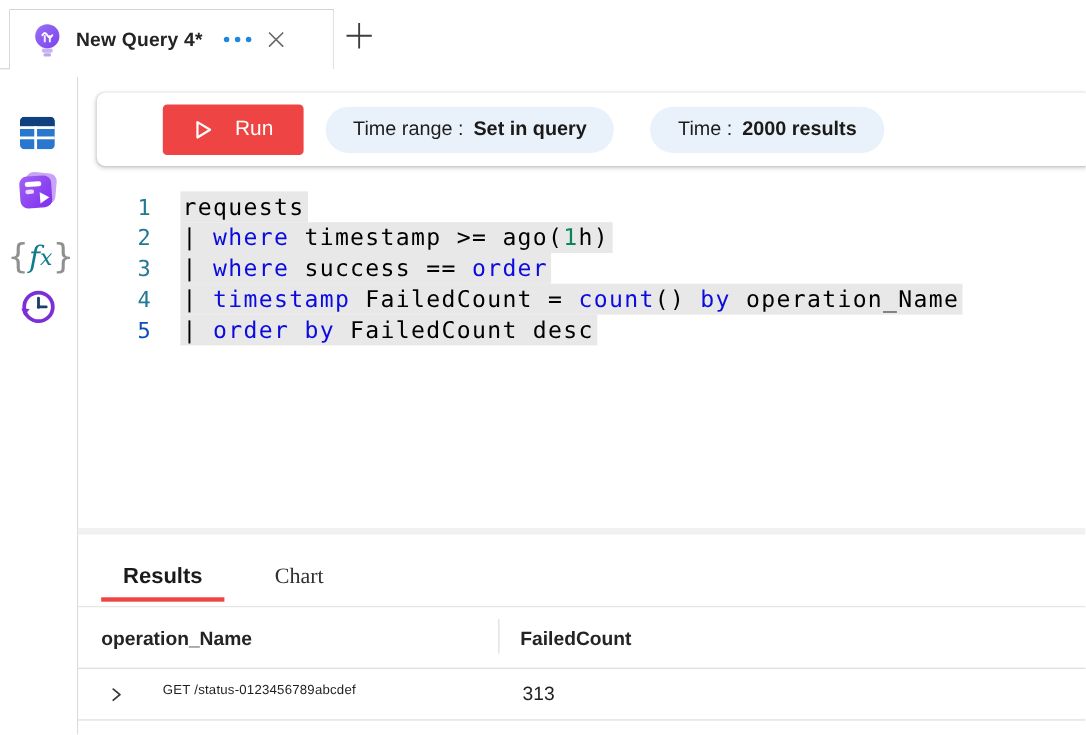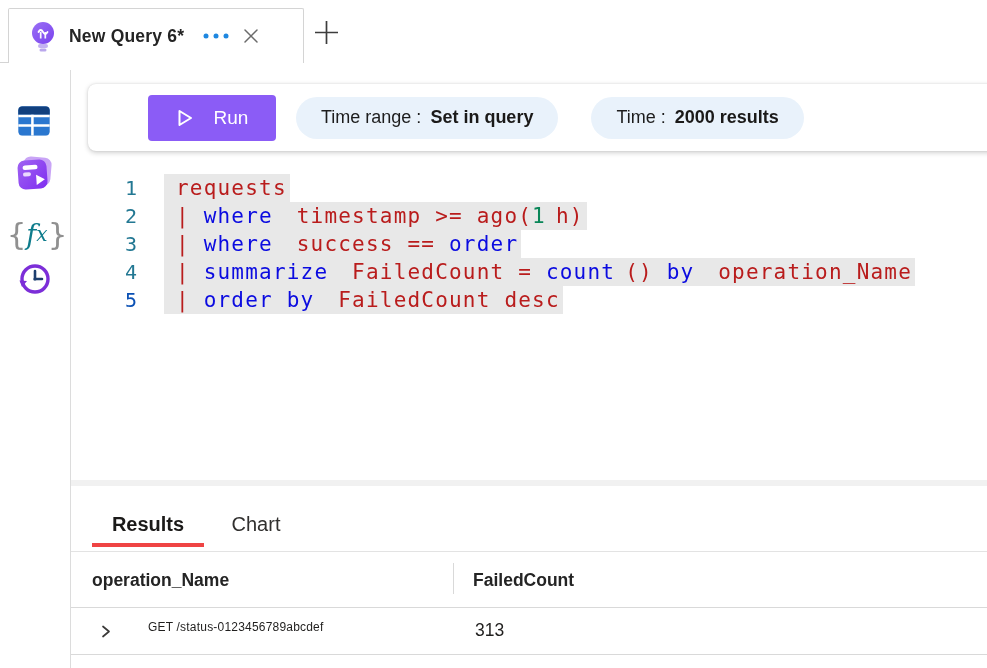--- a/index.html
+++ b/index.html
@@ -34,54 +34,54 @@
   .fx-f { font-family:"DejaVu Serif", serif; font-style:italic; font-size:27px; color:#0e7c8c; vertical-align:middle; }
   .fx-x { font-family:"DejaVu Serif", serif; font-style:italic; font-size:20px; color:#0e7c8c; vertical-align:middle; }
 
   
   .toolbar-card {
     left:88px; top:84px; width:915px; height:67px; background:#fff; border-radius:8px;
     box-shadow:0 1.6px 5px rgba(0,0,0,.18), 0 0 2px rgba(0,0,0,.10);
     display:flex; align-items:center;
   }
   .run-button {
-    margin-left:60px; width:128px; height:46px; background:#8b5cf6; border:none; border-radius:4px;
+    margin-left:60px; width:128px; height:46px; background:#ef4444; border:none; border-radius:4px;
     color:#fff; font-family:"Liberation Sans", sans-serif; font-size:19px;
     display:flex; align-items:center; justify-content:center; gap:20px; cursor:pointer;
   }
   .pill {
     height:42px; border-radius:21px; background:#e9f2fb; padding:0 25px;
     display:flex; align-items:center; font-size:18px; color:#1d1d1d; cursor:pointer; white-space:nowrap;
   }
   .pill b { font-weight:700; margin-left:9px; color:#1b1a19; }
   .pill-time { margin-left:20px; }
   .pill-show { margin-left:33px; }
 
   
   .query-editor { left:71px; top:152px; width:916px; height:328px; cursor:text; }
   .code-lines { position:absolute; left:0; top:22px; right:0; }
   .code-line { display:flex; height:28px; line-height:28px; font-family:"DejaVu Sans Mono", monospace; font-size:21px; }
   .ln { width:66px; text-align:right; color:#237893; font-size:20px; flex:none; }
   .ln.active { color:#0a50b4; }
   .code-text { margin-left:27px; background:#e8e8e8; white-space:pre; padding:0 3px 0 2px; letter-spacing:1.2px; }
-  .tok-plain   { color:#b91c1c;margin-left:10px; }
+  .tok-plain   { color:#000000; }
   .tok-keyword { color:#0b0be0; }
   .tok-number  { color:#098658; }
 
   
   .pane-splitter { left:71px; top:480px; width:916px; height:6px; background:#f1f1f1; cursor:row-resize; }
 
   
   .tab-results {
     left:92px; top:505px; width:112px; height:42px; text-align:center; line-height:38px;
     font-size:20px; font-weight:600; color:#1b1a19; border-bottom:4px solid #ef4444; cursor:pointer;
   }
   .tab-chart {
-    left:218px; top:505px; width:76px; height:42px; text-align:center; line-height:38px;
-    font-size:20px; color:#31302f; cursor:pointer;
+    left:234px; top:505px; width:76px; height:42px; text-align:center; line-height:38px;
+    font-size:20px; color:#31302f; cursor:pointer;font-family:Liberation Serif, serif;
   }
   .results-divider { left:71px; top:551px; width:916px; height:1px; background:#e3e3e3; }
 
   .col1-header { left:92px; top:570px; font-size:17.5px; font-weight:700; color:#242424; cursor:pointer; }
   .col2-header { left:473px; top:570px; font-size:17.5px; font-weight:700; color:#242424; cursor:pointer; }
   .col-divider { left:453px; top:563px; width:1px; height:31px; background:#d9d9d9; }
   .header-border { left:71px; top:607px; width:916px; height:1px; background:#d9d9d9; }
 
   .table-row { left:71px; top:608px; width:916px; height:46px; cursor:pointer; }
   .row-chevron { position:absolute; left:27px; top:16px; display:flex; }
@@ -103,21 +103,21 @@
               <stop offset="1" stop-color="#7a42ee"></stop>
           </linearGradient>
         </defs>
         <circle cx="13" cy="12" r="11" fill="url(#lb)"></circle>
         <path d="M8.5 11 q2.2 -4 4.5 0 q2.3 4 4.5 0" stroke="#ffffff" stroke-width="1.8" fill="none" stroke-linecap="round"></path>
         <path d="M10.7 11 v6.5 M15.3 11 v6.5" stroke="#ffffff" stroke-width="1.7" opacity="0.95"></path>
         <rect x="8" y="23" width="10" height="4" rx="2" fill="#c4b2f2"></rect>
         <rect x="9.5" y="27.4" width="7" height="3" rx="1.5" fill="#baa7ec"></rect>
       </svg>
     </span>
-    <span class="tab-title">New Query 6*</span>
+    <span class="tab-title">New Query 4*</span>
     <span class="tab-more">
       <svg width="32" height="10" viewBox="0 0 32 10">
         <circle cx="6" cy="5" r="2.5" fill="#1e87e0"></circle>
         <circle cx="16" cy="5" r="2.5" fill="#1e87e0"></circle>
         <circle cx="26" cy="5" r="2.5" fill="#1e87e0"></circle>
       </svg>
     </span>
     <span class="tab-close">
       <svg width="20" height="20" viewBox="0 0 20 20">
         <path d="M4 4 L16 16 M16 4 L4 16" stroke="#6b6b6b" stroke-width="1.5" stroke-linecap="round"></path>
@@ -217,21 +217,21 @@
         <div class="code-line">
           <span class="ln">2</span>
           <span class="code-text"><span class="tok-plain">| </span><span class="tok-keyword">where</span><span class="tok-plain"> timestamp &gt;= ago(</span><span class="tok-number">1</span><span class="tok-plain">h)</span></span>
         </div>
         <div class="code-line">
           <span class="ln">3</span>
           <span class="code-text"><span class="tok-plain">| </span><span class="tok-keyword">where</span><span class="tok-plain"> success == </span><span class="tok-keyword">order</span></span>
         </div>
         <div class="code-line">
           <span class="ln">4</span>
-          <span class="code-text"><span class="tok-plain">| </span><span class="tok-keyword">summarize</span><span class="tok-plain"> FailedCount = </span><span class="tok-keyword">count</span><span class="tok-plain">() </span><span class="tok-keyword">by</span><span class="tok-plain"> operation_Name</span></span>
+          <span class="code-text"><span class="tok-plain">| </span><span class="tok-keyword">timestamp</span><span class="tok-plain"> FailedCount = </span><span class="tok-keyword">count</span><span class="tok-plain">() </span><span class="tok-keyword">by</span><span class="tok-plain"> operation_Name</span></span>
         </div>
         <div class="code-line">
           <span class="ln active">5</span>
           <span class="code-text"><span class="tok-plain">| </span><span class="tok-keyword">order by</span><span class="tok-plain"> FailedCount desc</span></span>
         </div>
       </div>
   </div>
 
   <div class="abs pane-splitter"></div>
 

